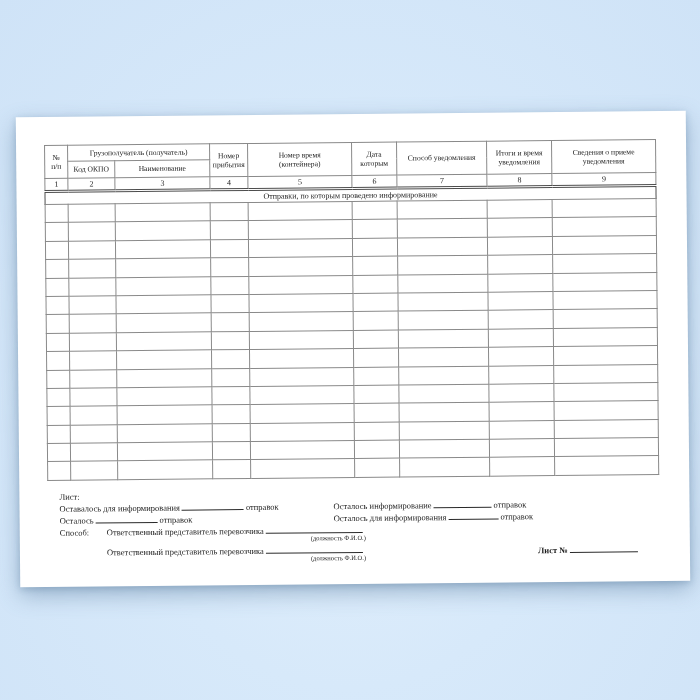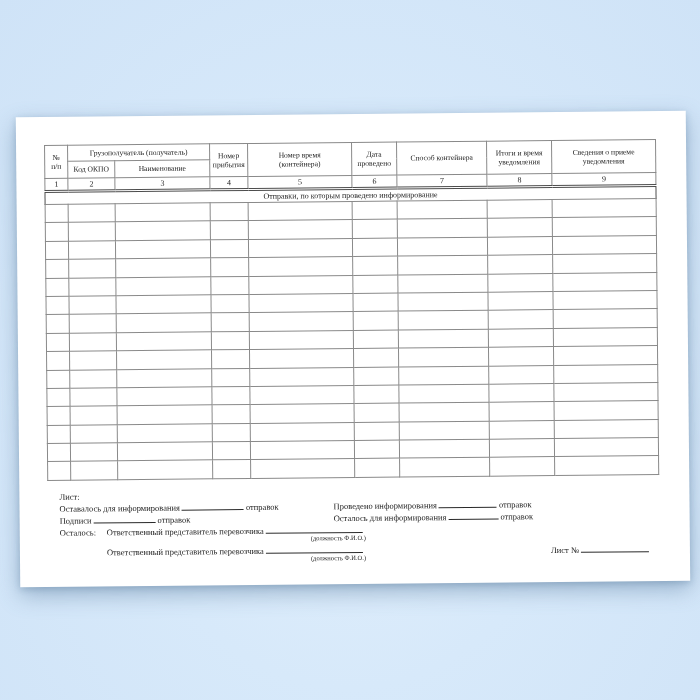--- a/index.html
+++ b/index.html
@@ -41,21 +41,21 @@
   .f-line{position:relative;height:12px;padding-left:12px;white-space:nowrap;}
   .f-right{position:absolute;left:286px;top:0;white-space:nowrap;}
   .blank{display:inline-block;height:8px;border-bottom:1px solid #2a2a2a;margin:0 2px;vertical-align:baseline;}
   .b62{width:62px;} .b58{width:58px;} .b50{width:50px;} .b97{width:97px;} .b68{width:68px;}
   .sig-abs{position:absolute;left:59px;top:0;white-space:nowrap;}
   .f-note{height:8px;position:relative;}
   .f-note span{
     position:absolute;left:242px;top:-2px;width:97px;text-align:center;
     font-size:6.5px;line-height:8px;white-space:nowrap;
   }
-  .sheet-no{position:absolute;left:503px;top:58px;white-space:nowrap;}
+  .sheet-no{position:absolute;left:490px;top:58px;white-space:nowrap;font-weight:bold;}
 </style>
 </head>
 <body>
 
 <div class="page">
 
   <table class="form-table">
     <colgroup>
       <col style="width:23px">
         <col style="width:47px">
@@ -70,22 +70,22 @@
     <thead>
       <tr class="h1">
         <td rowspan="2">№
 п/п</td>
         <td colspan="2">Грузополучатель (получатель)</td>
         <td rowspan="2">Номер
 прибытия</td>
         <td rowspan="2">Номер время
 (контейнера)</td>
         <td rowspan="2">Дата
-проведено</td>
-        <td rowspan="2">Способ контейнера</td>
+которым</td>
+        <td rowspan="2">Способ уведомления</td>
         <td rowspan="2">Итоги и время
 уведомления</td>
         <td rowspan="2">Сведения о приеме
 уведомления</td>
       </tr>
       <tr class="h2">
         <td>Код ОКПО</td>
         <td>Наименование</td>
       </tr>
       <tr class="nums">
@@ -273,28 +273,28 @@
         </tr>
       </tbody>
   </table>
 
   <div class="footer">
     <div class="f-line">
       <span>Лист:</span>
     </div>
     <div class="f-line">
       <span>Оставалось для информирования</span><span class="blank b62"></span><span>отправок</span>
-      <span class="f-right"><span>Проведено информирования</span><span class="blank b58"></span><span>отправок</span></span>
-    </div>
-    <div class="f-line">
-      <span>Подписи</span><span class="blank b62"></span><span>отправок</span>
+      <span class="f-right"><span>Осталось информирование</span><span class="blank b58"></span><span>отправок</span></span>
+    </div>
+    <div class="f-line">
+      <span>Осталось</span><span class="blank b62"></span><span>отправок</span>
       <span class="f-right"><span>Осталось для информирования</span><span class="blank b50"></span><span>отправок</span></span>
     </div>
     <div class="f-line">
-      <span>Осталось:</span>
+      <span>Способ:</span>
       <span class="sig-abs"><span>Ответственный представитель перевозчика</span><span class="blank b97"></span></span>
     </div>
     <div class="f-note">
       <span>(должность Ф.И.О.)</span>
     </div>
     <div class="f-line">
       <span class="sig-abs"><span>Ответственный представитель перевозчика</span><span class="blank b97"></span></span>
     </div>
     <div class="f-note">
       <span>(должность Ф.И.О.)</span>

